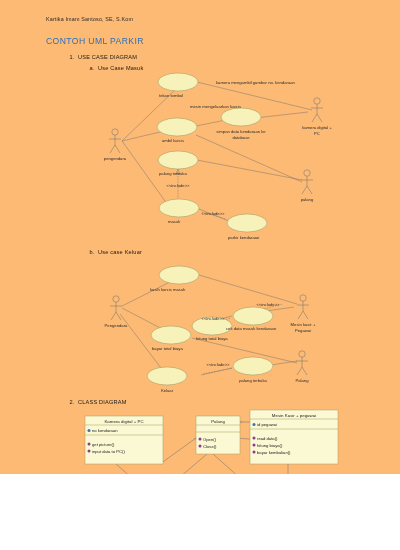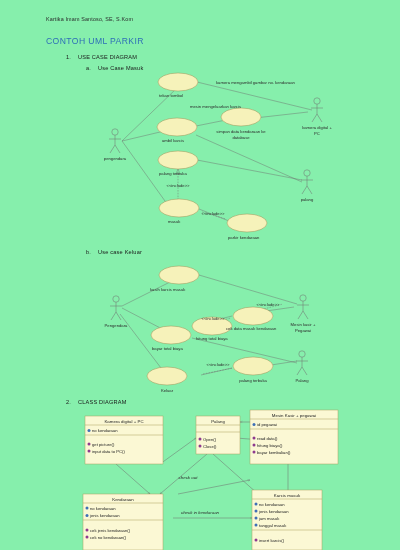--- a/index.html
+++ b/index.html
@@ -3,24 +3,25 @@
 <meta charset="utf-8">
 <style>
   html, body {
     margin: 0;
     padding: 0;
     background: #ffffff;
   }
   #page {
     position: relative;
     width: 400px;
-    height: 550px;
-    background: #86efac;
+    height: 474px;
+    background: #fdba74;
     font-family: "Liberation Sans", sans-serif;
     overflow: hidden;
+    text-align: center;
   }
   .author {
     position: absolute;
     left: 46px;
     top: 16px;
     font-size: 5.4px;
     color: #2b2b2b;
     letter-spacing: 0.15px;
   }
   .doc-title {

